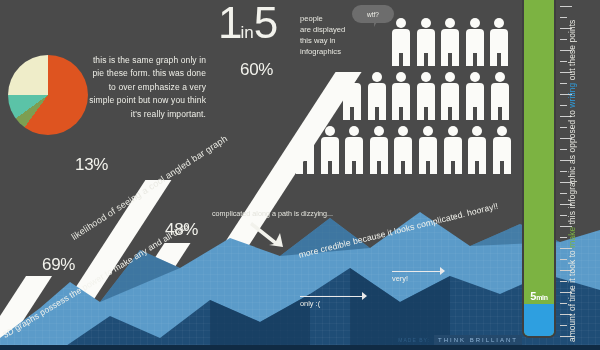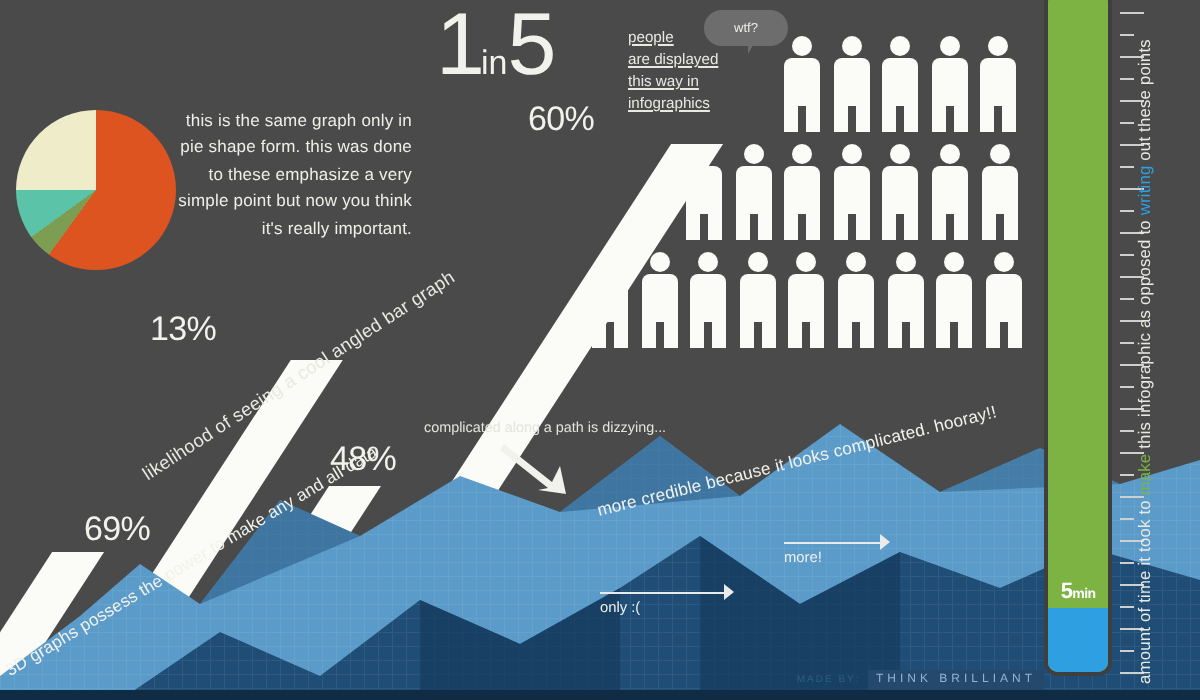--- a/index.html
+++ b/index.html
@@ -57,22 +57,22 @@
     transform-origin: left bottom;
     transform: rotate(-33deg);
     letter-spacing:.15px;
   }
 
   
   #oneinfive { position:absolute; left:218px; top:3px; color:#f2f2ec; }
   #oif-big { font-size:44px; line-height:40px; letter-spacing:-2px; font-weight:300;}
   #oif-big .sm { font-size:17px; letter-spacing:0; }
   #oif-txt {
-    position:absolute; left:96px; top:10px;
-    font-size:7.6px; line-height:1.45; color:#e9e9e2; white-space:nowrap;text-decoration:underline;
+    position:absolute; left:82px; top:10px;
+    font-size:7.6px; line-height:1.45; color:#e9e9e2; white-space:nowrap;
   }
 
   
   #bubble {
     position:absolute; left:352px; top:5px;
     width:42px; height:18px; border-radius:9px;
     background:#6d6d6d;
     color:#efefe8; font-size:6.5px;
     display:flex; align-items:center; justify-content:center;
   }
@@ -162,34 +162,34 @@
   #vtext .b { color:#2e9fe0; }
 </style>
 </head>
 <body>
 
 <div id="stage">
 
   <div id="pie-wrap">
     <div id="pie"></div>
   </div>
-  <div id="pie-note">this is the same graph only in pie shape form.  this was done to these emphasize a very simple point but now you think it's really important.</div>
+  <div id="pie-note">this is the same graph only in pie these form.  this was done to over emphasize a very simple point but now you think it's really important.</div>
 
   <div>
     <div class="abar" style="left:-22px; top:276px; width:26px; height:74px;"></div>
     <div class="abar-lab" style="left:42px; top:255px;">69%</div>
 
     <div class="abar" style="left:35px; top:180px; width:26px; height:170px;"></div>
     <div class="abar-lab" style="left:75px; top:155px;">13%</div>
 
     <div class="abar" style="left:95px; top:243px; width:26px; height:107px;"></div>
     <div class="abar-lab" style="left:165px; top:220px;">48%</div>
 
     <div class="abar" style="left:155px; top:72px; width:26px; height:278px;"></div>
-    <div class="abar-lab" style="left:240px; top:50px;margin-left:24px;">60%</div>
+    <div class="abar-lab" style="left:240px; top:60px;">60%</div>
 
     <div id="bars-caption">likelihood of seeing a cool angled bar graph</div>
   </div>
 
   <div id="oneinfive">
     <div id="oif-big"><span>1</span><span class="sm">in</span><span>5</span></div>
     <div id="oif-txt">people<br>are displayed<br>this way in<br>infographics</div>
   </div>
 
   <div id="bubble">
@@ -359,21 +359,21 @@
   <div class="pathlabel" style="left:300px; top:250px; transform:rotate(-14deg);">more credible because it looks complicated.  hooray!!</div>
 
   <div class="ann" style="left:300px; top:290px;">
     <div class="line" style="width:62px;"></div>
     <div class="tip" style="left:62px;"></div>
     <div class="txt">only :(</div>
   </div>
   <div class="ann" style="left:392px; top:265px;">
     <div class="line" style="width:48px;"></div>
     <div class="tip" style="left:48px;"></div>
-    <div class="txt">more!</div>
+    <div class="txt">very!</div>
   </div>
 
   <div id="watermark">
     <span id="wm-made">MADE BY:</span>
     <span id="wm-brand">THINK BRILLIANT</span>
   </div>
 
   <div id="vbar">
     <div id="vbar-lab"><span>5</span><span class="u">min</span></div>
     <div id="vbar-blue"></div>

